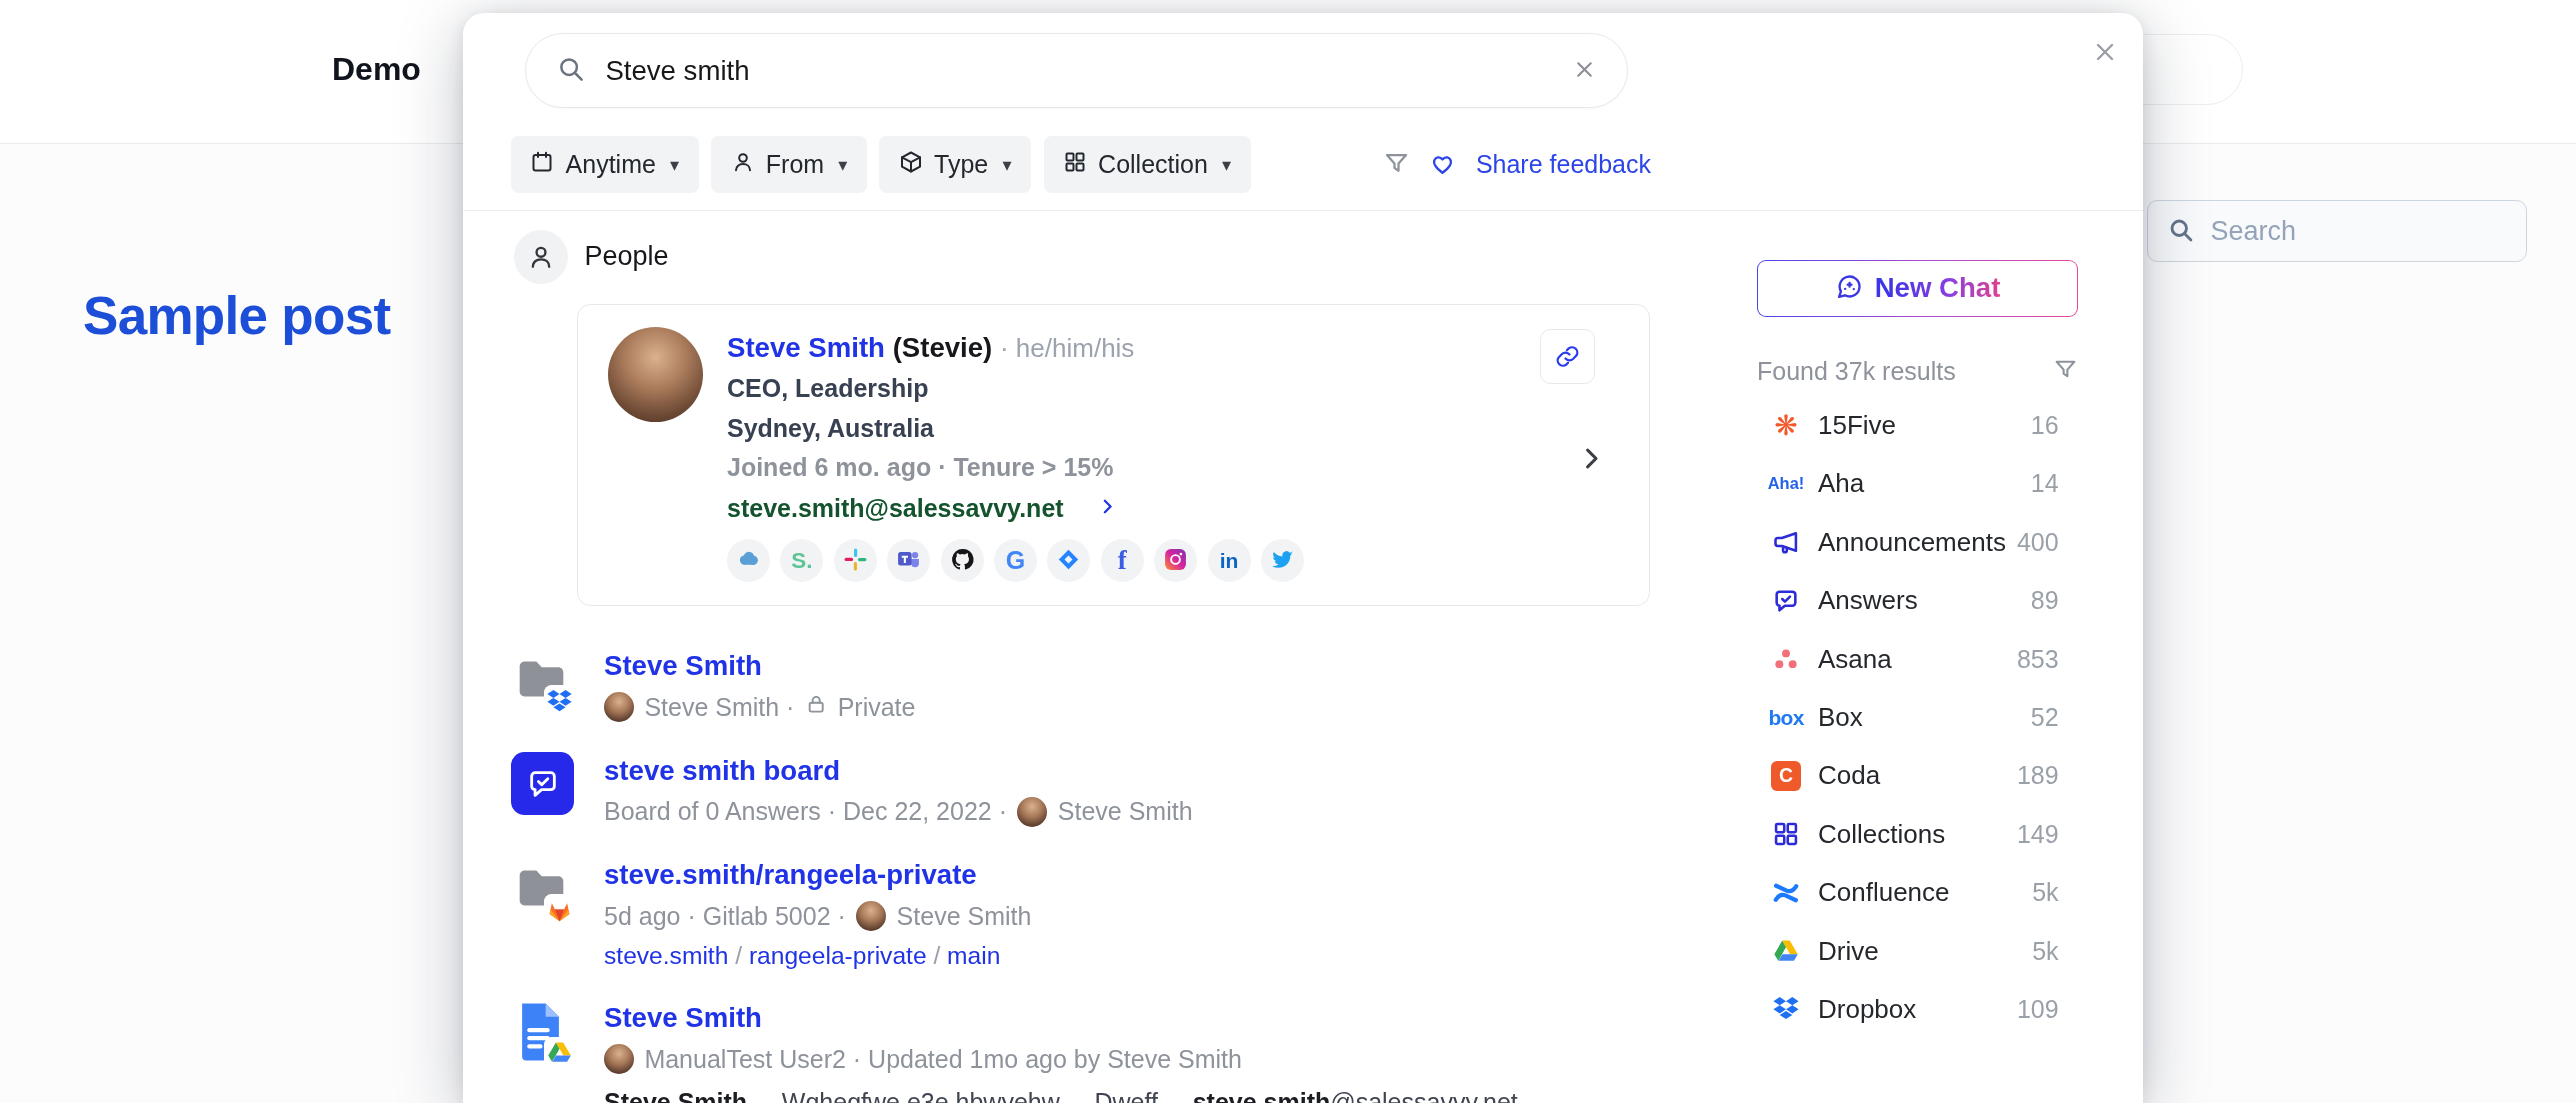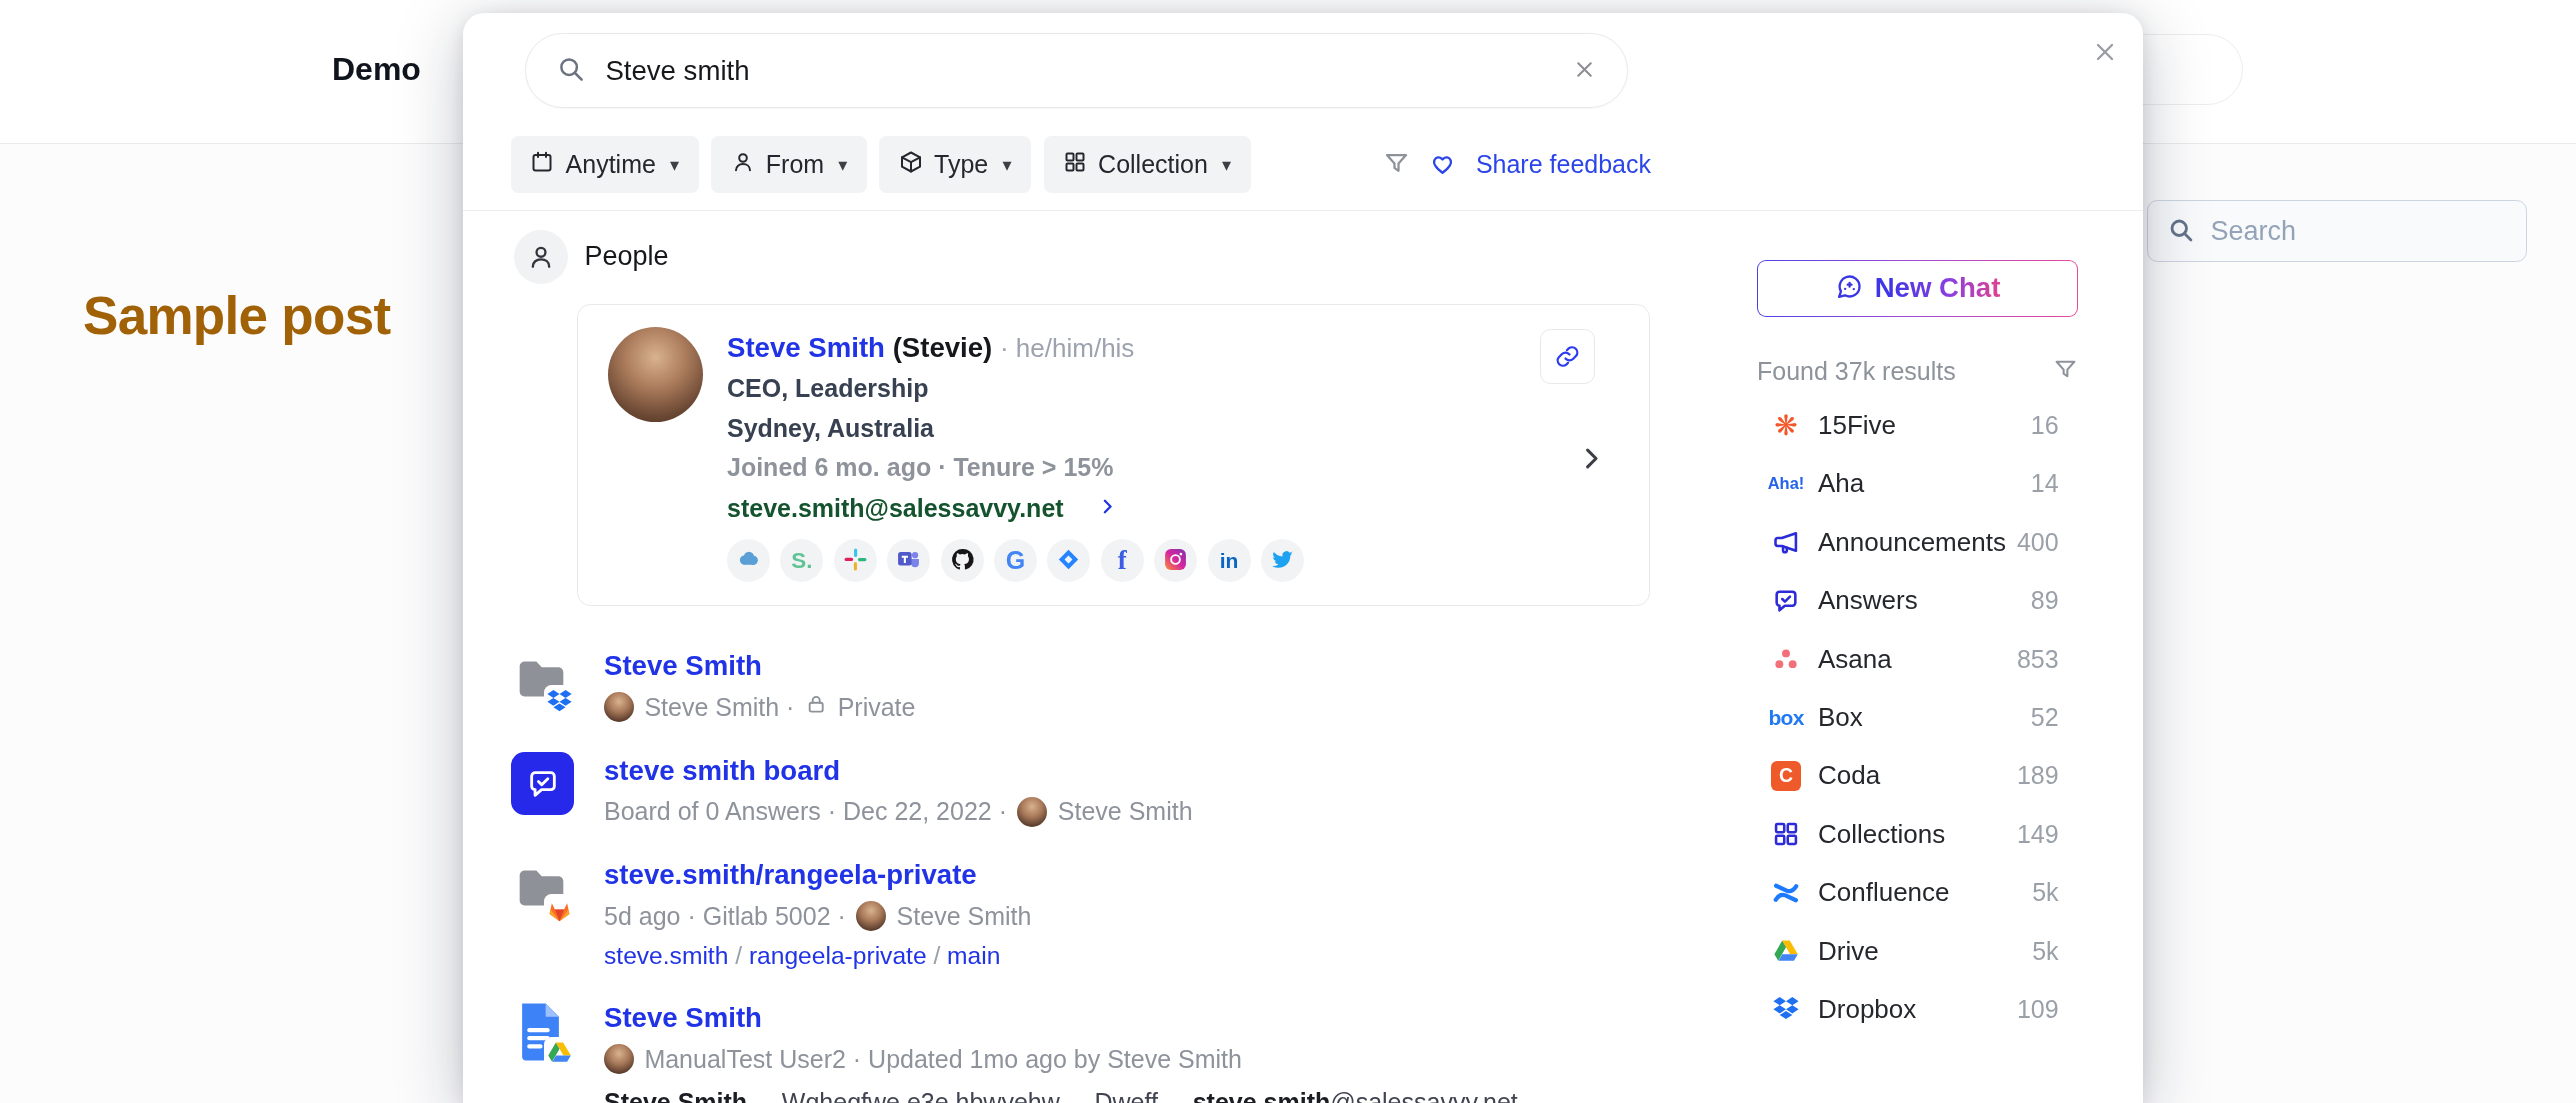--- a/index.html
+++ b/index.html
@@ -8,21 +8,21 @@
   .stage { position:relative; width:2576px; height:1104px; overflow:hidden; background:#fcfcfd; }
 
   
   .bg-header { position:absolute; left:0; top:0; width:2576px; height:144px; background:#fff; border-bottom:1.5px solid #eaebee; }
   .brand { position:absolute; left:332px; top:51px; font-size:32px; font-weight:700; color:#10141c; }
   .bg-pill { position:absolute; left:2004px; top:34px; width:239px; height:71px; background:#fff; border:1.5px solid #ebedf0; border-radius:36px; }
   .bg-search { position:absolute; left:2147px; top:194px; width:380px; height:62px; background:#f8fafc; border:1.5px solid #cbd5e1; border-radius:10.4px; display:flex; align-items:center; padding:0 19.4px; gap:15px; color:#64748b;margin-top:6px; }
   .bg-search .sv { width:28px; height:28px; stroke-width:2.4; }
   .bg-search input { border:none; outline:none; background:transparent; font-size:27px; color:#334155; font-family:inherit; width:100%; }
   .bg-search input::placeholder { color:#94a3b8; }
-  .article-title { position:absolute; left:83px; top:285px; font-size:53px; font-weight:800; letter-spacing:-0.7px; color:#a16207; }
+  .article-title { position:absolute; left:83px; top:285px; font-size:53px; font-weight:800; letter-spacing:-0.7px; color:#1d4ed8; }
   .pcol { position:absolute; top:0; color:#1e293b; font-size:30px; line-height:45px; }
   .pcol-left { left:83px; width:367px; overflow:hidden; }
   .pcol-right { left:2127px; width:447px; overflow:hidden; }
 
   
   .modal { position:absolute; left:463px; top:13.4px; width:1680px; height:1090px; background:#fff; border-radius:21px 21px 0 0; box-shadow:0 13.4px 67px rgba(15,23,42,.25), 0 3px 18px rgba(15,23,42,.10); overflow:hidden; z-index:5; }
   .modal-close { position:absolute; top:25px; right:19.4px; width:33px; height:33px; color:#9a9da3; cursor:pointer; }
   .modal-close .sv { width:28px; height:28px; stroke-width:2; }
 
   .m-top { padding:20px 0 0 48px; }

